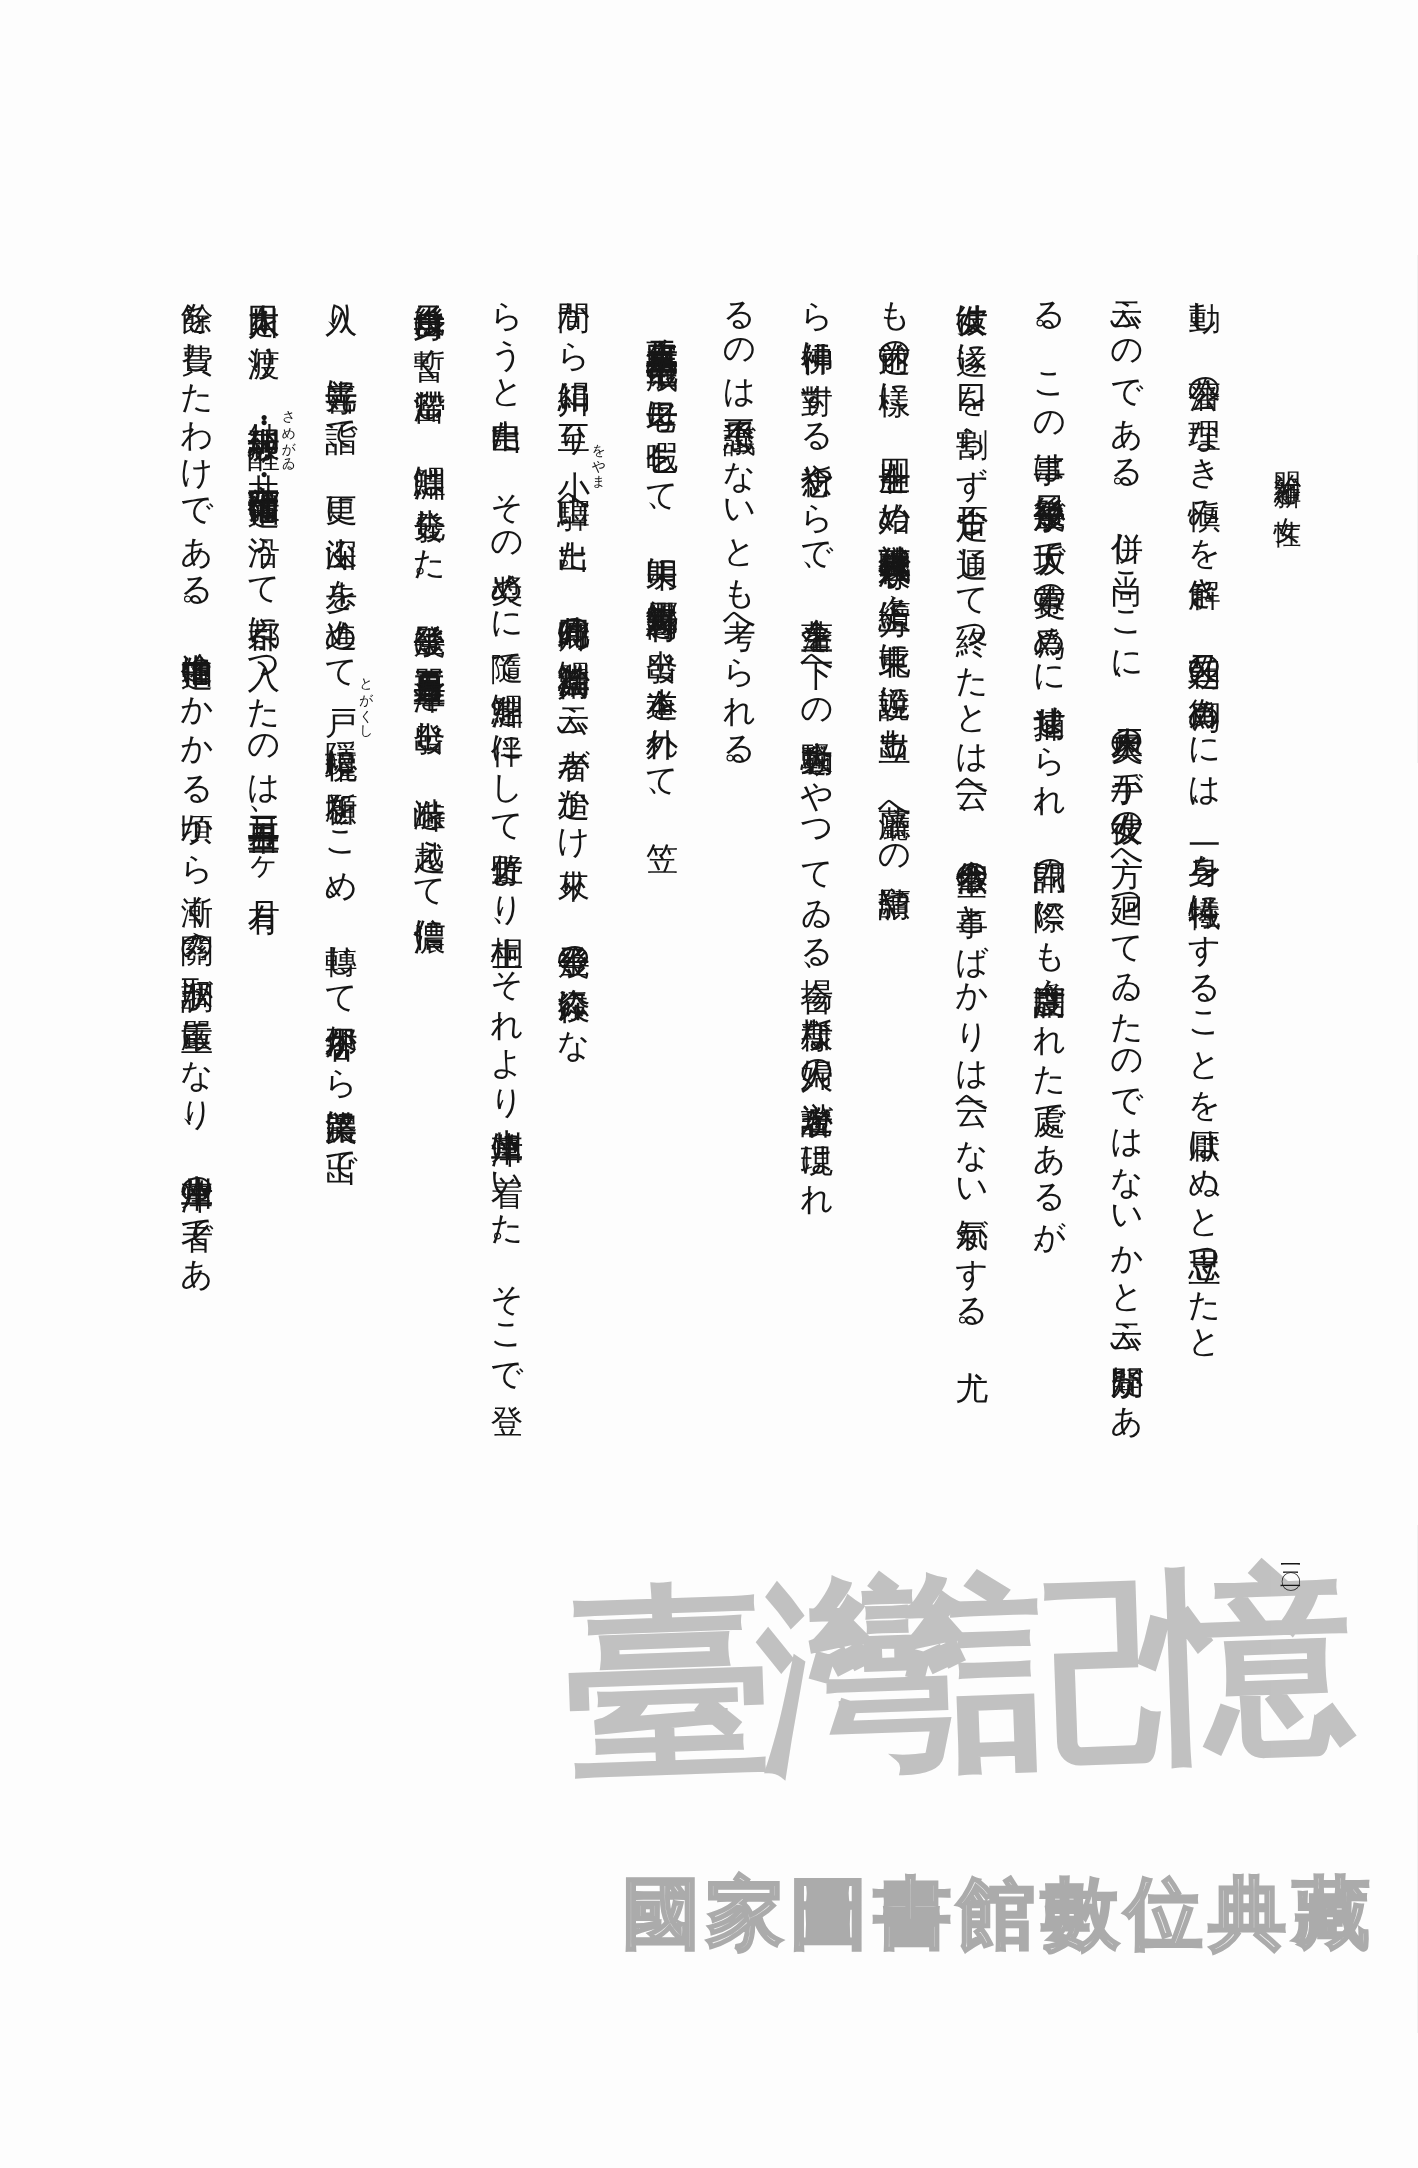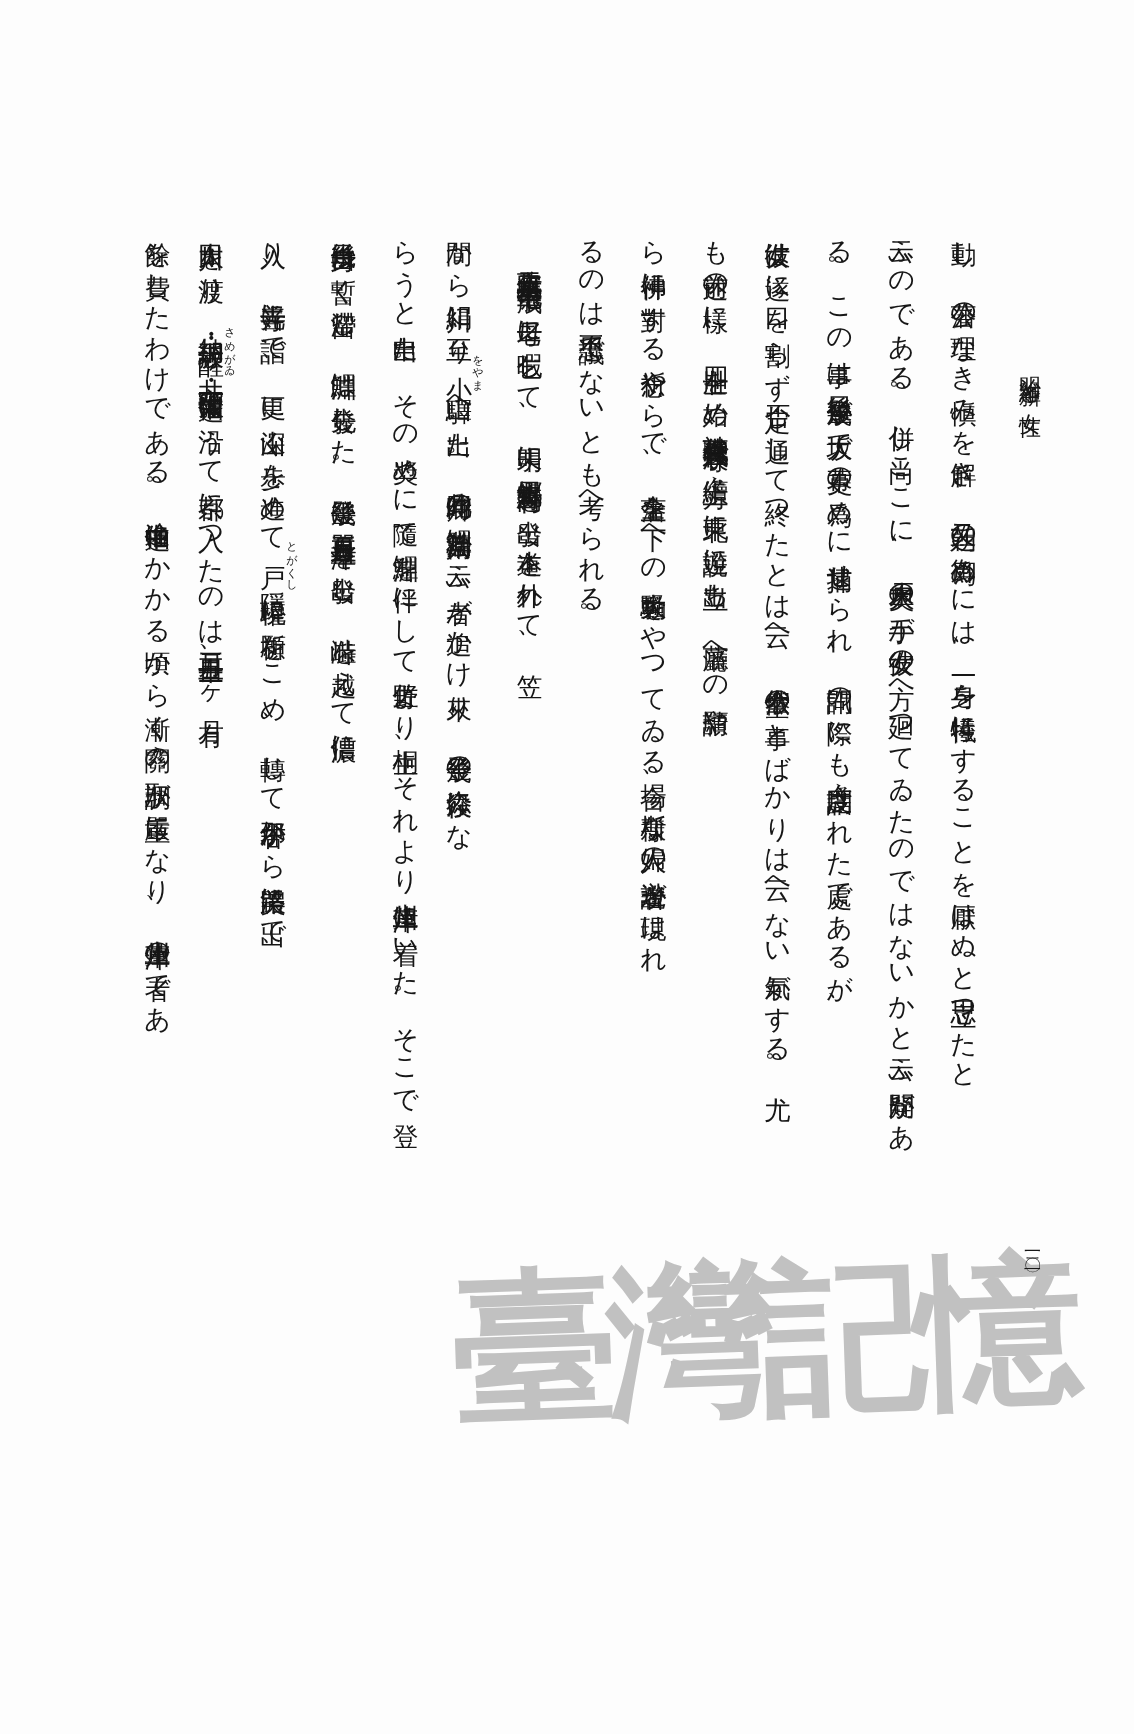--- a/index.html
+++ b/index.html
@@ -47,20 +47,21 @@
     font-size:62px;line-height:1;letter-spacing:5px;font-weight:bold;
     color:#ededed;-webkit-text-stroke:2px #ababab;white-space:nowrap;
   }
 </style>
 </head>
 <body>
 
 <div class="sheet">
 
   <div class="wm-cal">臺灣記憶</div>
+  <div class="wm-cap">國家圖書館數位典藏</div>
 
   <div class="running-title vtext">明治維新と女性</div>
 
   <div class="page-num vtext">一〇二</div>
 
   <div class="text-block">
       <div class="tcol" style="right: 0px;">動し、藩公の理なき愼みを解き、又朝廷の御爲めには、一身を犧牲にすることを厭はぬと思立つたと</div>
       <div class="tcol" style="right: 62px;">云ふのである。併し尚ここに、水戸大奧の手が彼女の方へ廻つてゐたのではないかと云ふ疑問があ</div>
       <div class="tcol" style="right: 124px;">る。この事は後日登幾子が大坂で幕吏の爲めに逮捕せられ、訊問の際にも度々詰問された處であるが、</div>
       <div class="tcol" style="right: 186px;">彼女は遂に口を割らず否定し通して終つたとは云へ、全然假空の事とばかりは云へない氣がする。尤</div>

